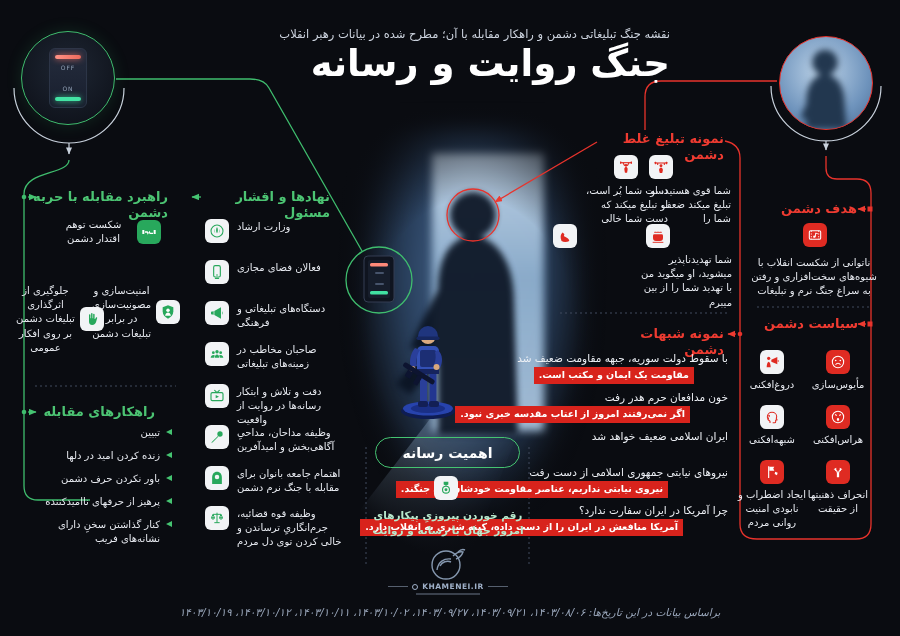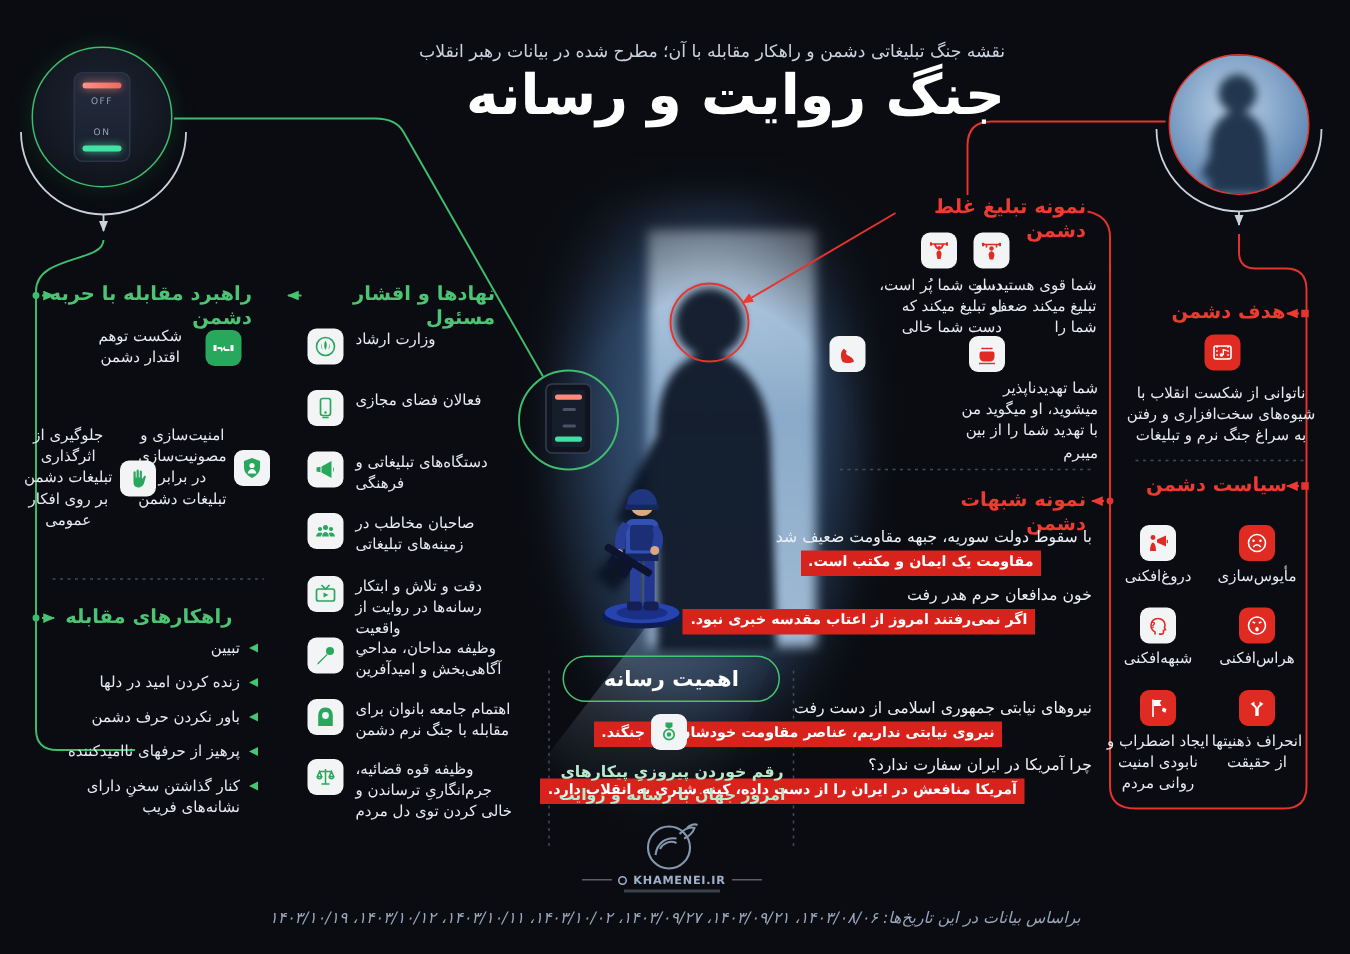--- a/index.html
+++ b/index.html
@@ -484,20 +484,21 @@
       </span>
     <span class="body-txt">ایجاد اضطراب و نابودی امنیت روانی مردم</span>
   </div>
 
   <div class="sec-title tr" style="left:610px;top:326px;width:114px;">نمونه شبهات دشمن</div>
 
   <div class="claim" style="top:352px;">با سقوط دولت سوریه، جبهه مقاومت ضعیف شد</div>
   <div class="answer" style="top:367px;right:206px;">مقاومت یک ایمان و مکتب است.</div>
   <div class="claim" style="top:391px;">خون مدافعان حرم هدر رفت</div>
   <div class="answer" style="top:406px;right:210px;">اگر نمی‌رفتند امروز از اعتاب مقدسه خبری نبود.</div>
+  <div class="claim" style="top:430px;">ایران اسلامی ضعیف خواهد شد</div>
   <div class="claim" style="top:466px;">نیروهای نیابتی جمهوری اسلامی از دست رفت</div>
   <div class="answer" style="top:481px;right:232px;">نیروی نیابتی نداریم، عناصر مقاومت خودشان می جنگند.</div>
   <div class="claim" style="top:504px;">چرا آمریکا در ایران سفارت ندارد؟</div>
   <div class="answer" style="top:519px;right:217px;">آمریکا منافعش در ایران را از دست داده، کینه شتری به انقلاب دارد.</div>
 
   <div class="media-pill">
     <span>اهمیت رسانه</span>
   </div>
   <span class="icn icn-g media-icn">
       <svg viewBox="0 0 24 24">

